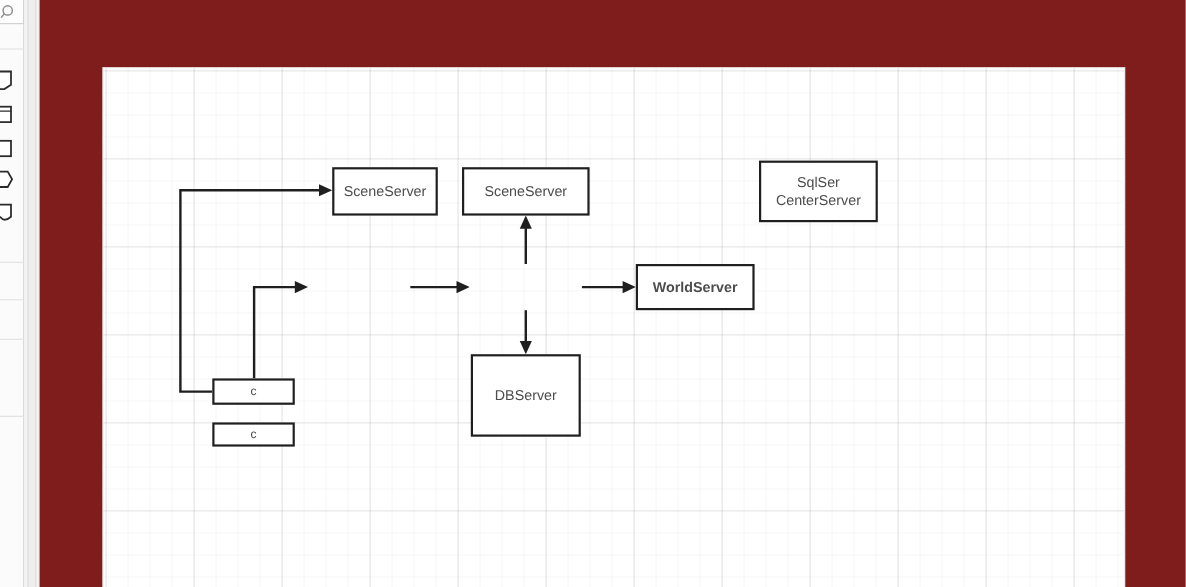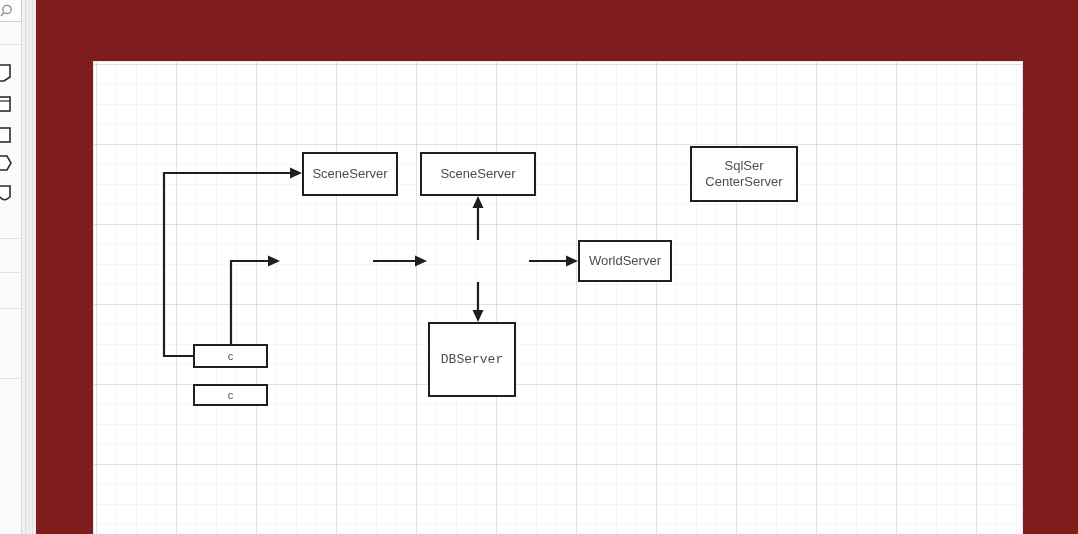--- a/index.html
+++ b/index.html
@@ -200,22 +200,22 @@
           <polygon points="442,196 436.5,208 447.5,208"></polygon>
           <polygon points="442,322 436.5,310 447.5,310"></polygon>
         </g>
       </svg>
 
       <div id="diagram" style="left:-58px; top:-62px;">
         <div class="node" style="left:266px; top:152px; width:96px;  height:44px;">SceneServer</div>
         <div class="node" style="left:384px; top:152px; width:116px; height:44px;">SceneServer</div>
         <div class="node" style="left:654px; top:146px; width:108px; height:56px;">SqlSer
 CenterServer</div>
-        <div class="node" style="left:542px; top:240px; width:94px; height:42px;">WorldServer</div>
-        <div class="node" style="left:392px; top:322px; width:88px; height:75px;font-family:Liberation Mono, monospace;">DBServer</div>
+        <div class="node" style="left:542px; top:240px; width:108px; height:42px;font-weight:bold;">WorldServer</div>
+        <div class="node" style="left:392px; top:322px; width:100px; height:75px;">DBServer</div>
         <div class="node small" style="left:157px; top:344px; width:75px; height:24px;">c</div>
         <div class="node small" style="left:157px; top:384px; width:75px; height:22px;">c</div>
       </div>
 
     </div>
   </div>
 
 </div>
 
 </body></html>

